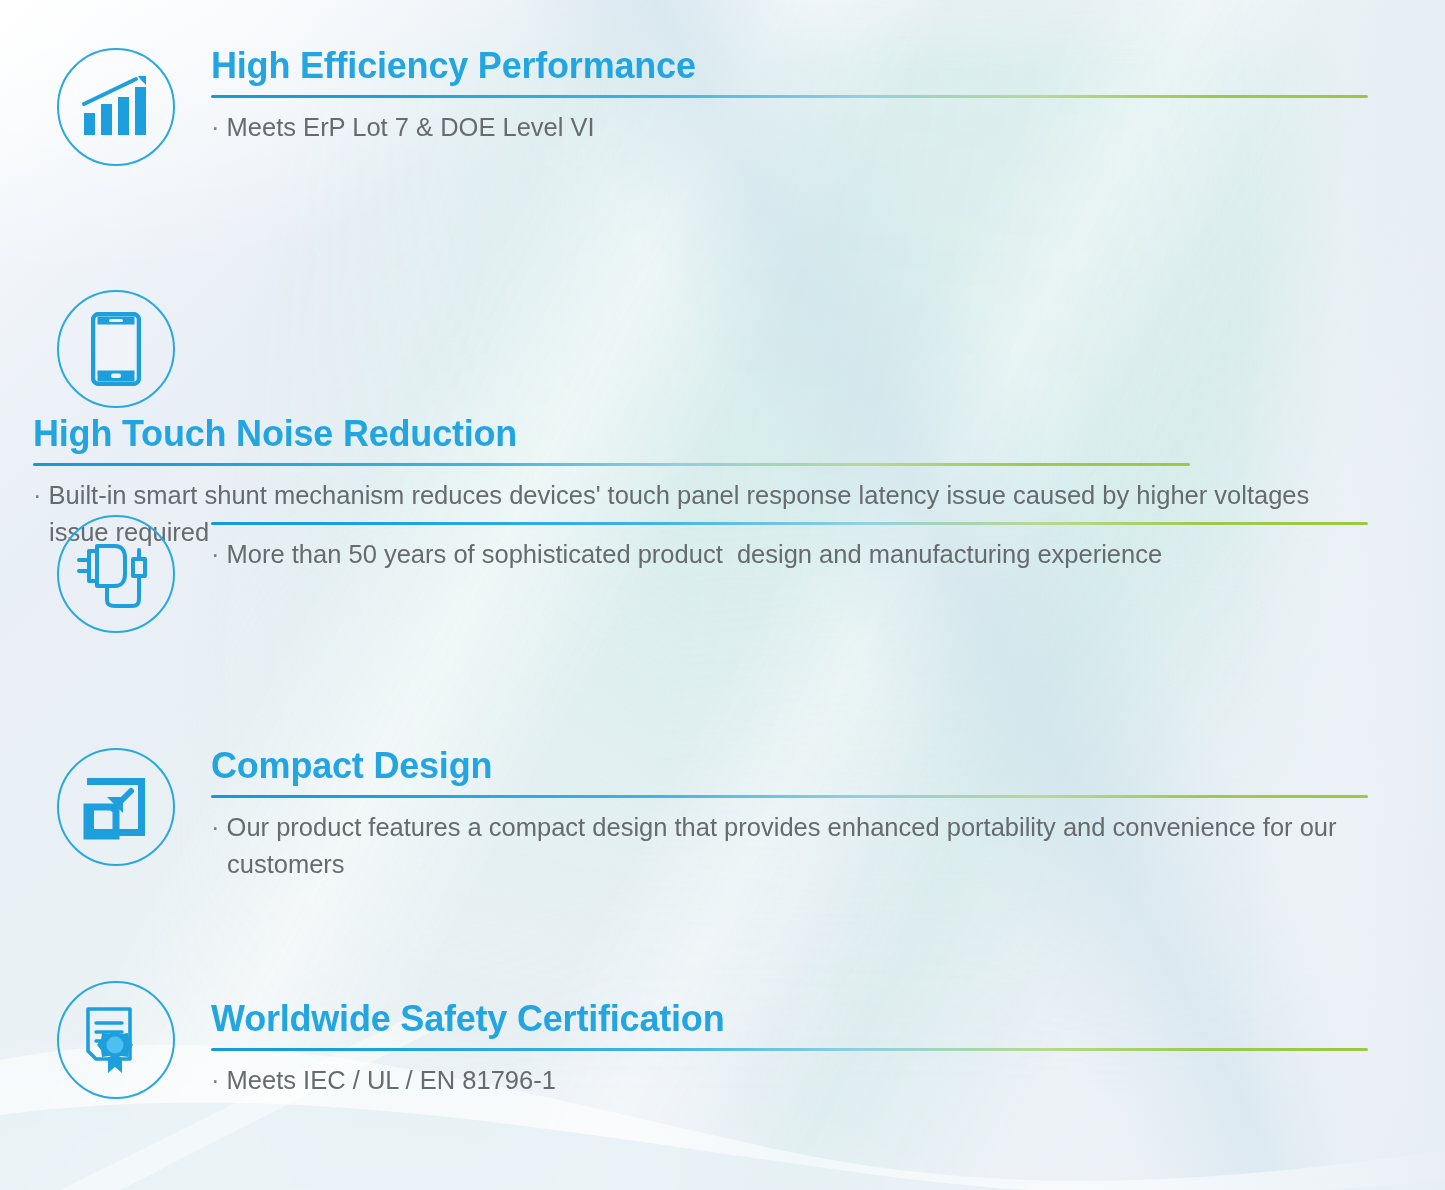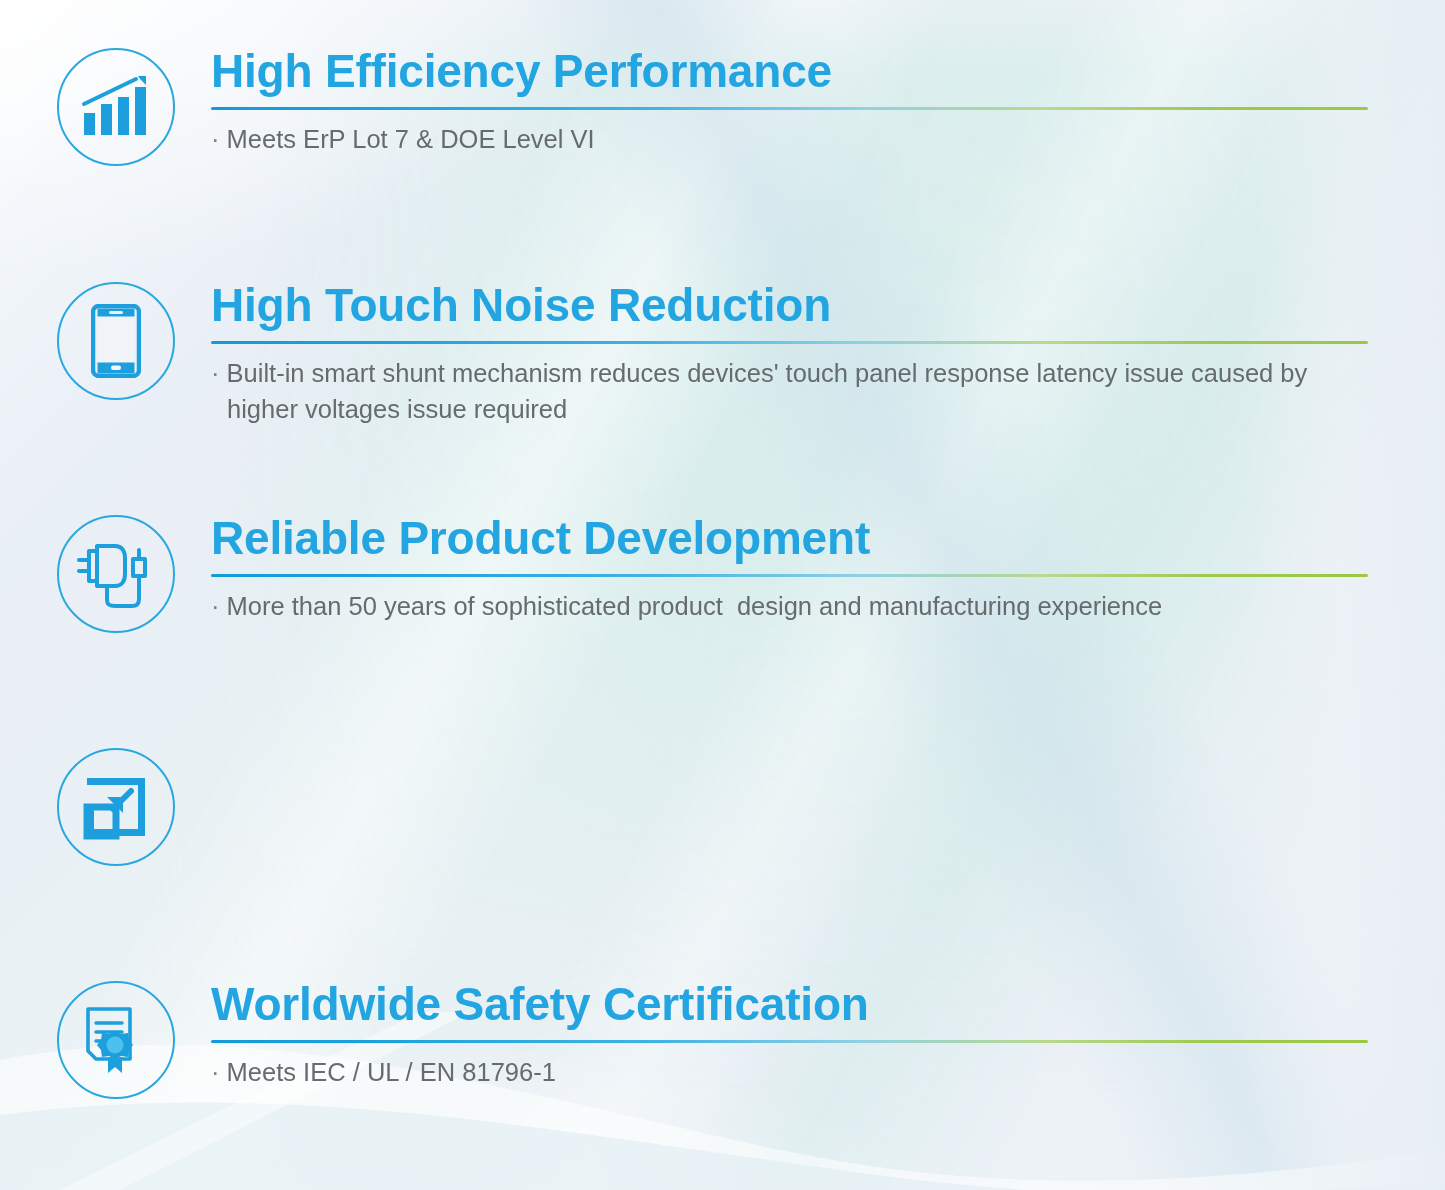--- a/index.html
+++ b/index.html
@@ -180,21 +180,21 @@
   }
   .icon-circle svg { display: block; }
 
   .text-col {
     flex: 1 1 auto;
     margin-left: 33px;
     padding-right: 70px;
   }
 
   .feature-title {
-    font-size: 46px;
+    font-size: 36px;
     font-weight: bold;
     color: #22a5e0;
     letter-spacing: -0.2px;
     line-height: 1.12;
     white-space: nowrap;
   }
 
   .divider {
     width: 1157px;
     height: 3px;
@@ -221,24 +221,24 @@
     text-indent: -16px;
     padding-left: 16px;
     white-space: pre-wrap;
   }
   .bullet-dot {
     color: #7b8084;
   }
 
   
   #feature-0 { top: 46px; }
-  #feature-1 { top: 280px; }
+  #feature-1 { top: 288px; flex-direction: column; }
   #feature-2 { top: 513px; }
   #feature-3 { top: 746px; }
-  #feature-4 { top: 979px; }
+  #feature-4 { top: 979px; align-items: flex-end; }
 </style>
 </head>
 <body>
 
 <div id="page">
 
   <div class="bg-layer bg-base"></div>
   <div class="bg-layer bg-mint"></div>
   <div class="bg-layer bg-streaks"></div>
   <div class="bg-layer bg-glow-tl"></div>
@@ -324,21 +324,20 @@
                 <path d="M30,48 L30,62 C30,67 33,68 38,68 L55,68 C60,68 62,66 62,61 L62,38"></path>
 
                 <path d="M56,21 L68,21 L68,38 L56,38 Z"></path>
                 <path d="M62,12 L62,21"></path>
               </g>
             </svg>
           </span>
         </div>
       </div>
       <div class="text-col">
-        <div class="feature-title">Reliable Product Development</div>
         <div class="divider"></div>
         <div class="bullets">
           <span class="bullet-line"><span class="bullet-dot">·</span> <span>More than 50 years of sophisticated product  design and manufacturing experience</span></span>
         </div>
       </div>
     </div>
 
     <div class="feature" id="feature-3">
       <div class="icon-wrap">
         <div class="icon-circle">
@@ -347,20 +346,27 @@
               <path d="M4,4 L62,4 L62,62 L4,62 L4,33 L11,33 L11,55 L55,55 L55,11 L4,11 Z" fill="#1e9fdd"></path>
               <rect x="4" y="33" width="29" height="29" fill="none" stroke="#1e9fdd" stroke-width="7"></rect>
               <g stroke="#1e9fdd" stroke-width="6" stroke-linecap="round" fill="none">
                 <path d="M48,17 L30,35"></path>
               </g>
               <path d="M27,38 L27,22 L43,38 Z" fill="#1e9fdd" transform="rotate(180 33.5 30.5)"></path>
             </svg>
           </span>
         </div>
       </div>
+      <div class="text-col">
+        <div class="feature-title">Compact Design</div>
+        <div class="divider"></div>
+        <div class="bullets">
+          <span class="bullet-line"><span class="bullet-dot">·</span> <span>Our product features a compact design that provides enhanced portability and convenience for our customers</span></span>
+        </div>
+      </div>
     </div>
 
     <div class="feature" id="feature-4">
       <div class="icon-wrap">
         <div class="icon-circle">
           <span>
             <svg width="68" height="70" viewBox="0 0 68 70" xmlns="http://www.w3.org/2000/svg">
               <g fill="none" stroke="#1e9fdd" stroke-width="3.6" stroke-linejoin="round">
                 <path d="M6,4 L48,4 L48,54 L14,54 L6,46 Z"></path>
               </g>

